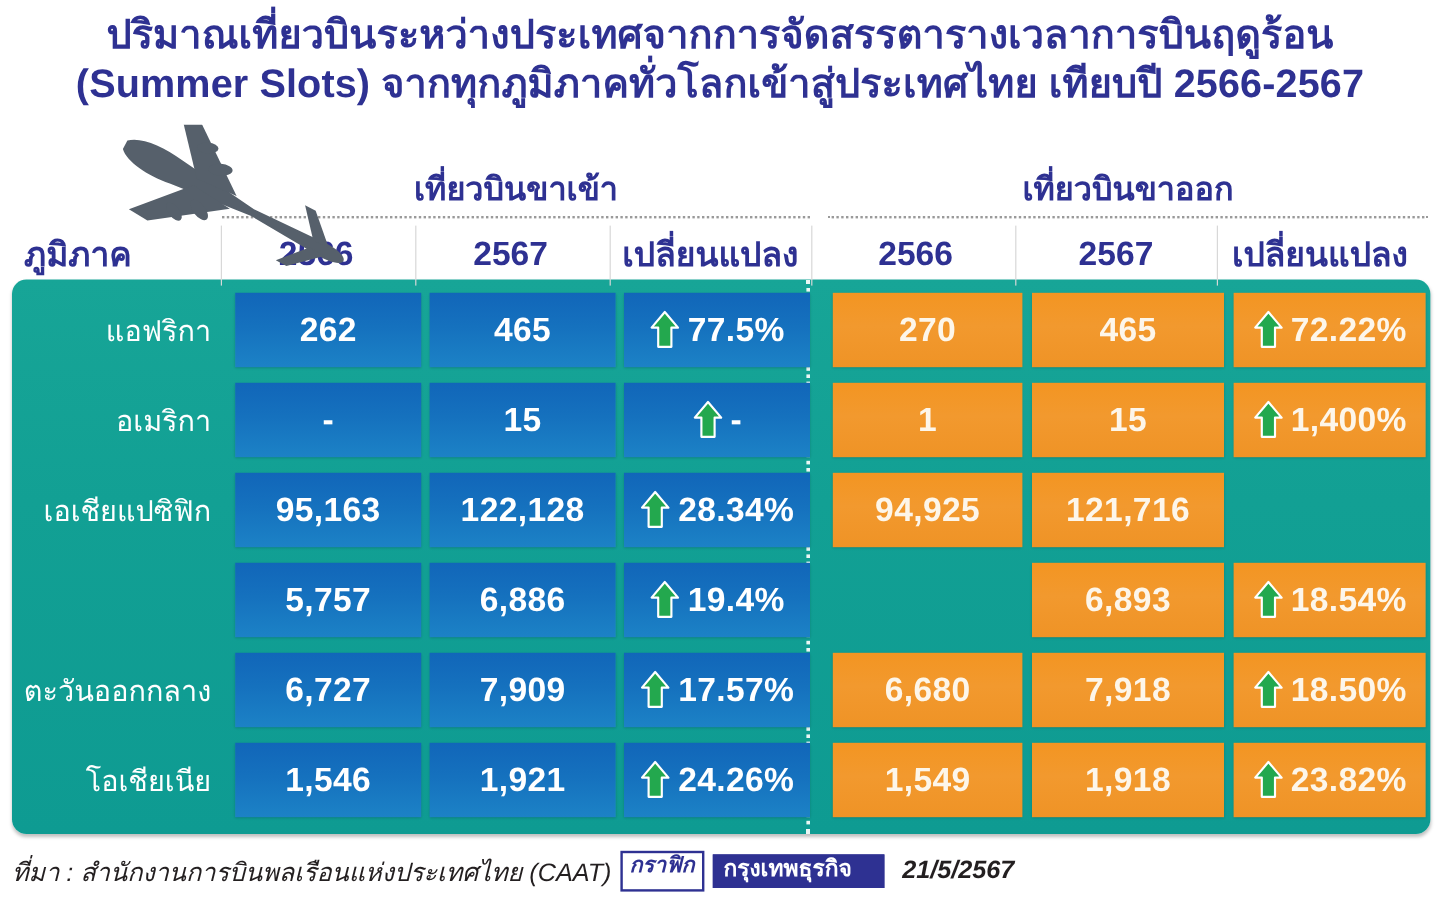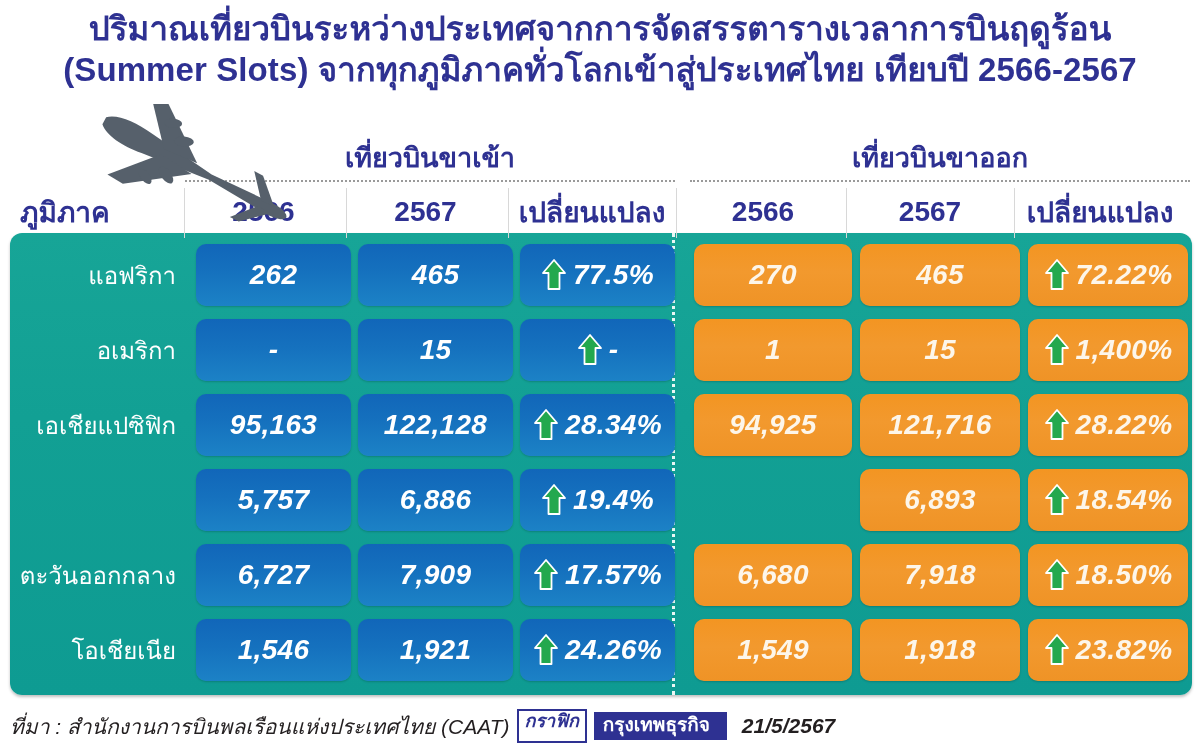--- a/index.html
+++ b/index.html
@@ -111,29 +111,28 @@
     box-sizing:border-box;
     color:#ffffff;
     font-size:24px;
     font-weight:500;
     white-space:nowrap;
   }
 
   .cell{
     position:absolute;top:4px;
     height:62px;
-    border-radius:10px;
+    border-radius:0;
     display:flex;align-items:center;justify-content:center;
     color:#ffffff;
     font-size:28px;
     font-weight:bold;
     box-sizing:border-box;
     letter-spacing:.3px;
     box-shadow:0 1px 2px rgba(0,0,0,.18);
-    font-style:italic;
   }
   .blue{
     background:linear-gradient(180deg,#1166b9 0%,#1571be 45%,#1c82c6 100%);
   }
   .orange{
     background:linear-gradient(180deg,#f39522 0%,#f2992e 45%,#ef9326 100%);
     color:#fdf6ea;
   }
   .cell.chg{gap:6px;}
 
@@ -171,21 +170,21 @@
     color:#2e3192;background:#ffffff;
     border:2px solid #2e3192;
     padding:1px 6px 11px 6px;
     line-height:1.05;
     white-space:nowrap;
   }
   .logo-b{
     font-size:19px;font-weight:bold;
     color:#ffffff;background:#2e3192;
     border:2px solid #2e3192;
-    padding:1px 15px 3px 7px;
+    padding:1px 25px 3px 7px;
     line-height:1.05;
     white-space:nowrap;
   }
   .date{
     font-size:21px;font-style:italic;font-weight:bold;
     color:#231f20;margin-left:8px;white-space:nowrap;
   }
 </style>
 </head>
 <body>
@@ -280,26 +279,20 @@
       <div class="cell blue c-in-1">95,163</div>
       <div class="cell blue c-in-2">122,128</div>
       <div class="cell blue c-in-3 chg">
         <svg class="arrow" viewBox="0 0 26 34">
           <path d="M13 2 L24 15 L18.5 15 L18.5 31 L7.5 31 L7.5 15 L2 15 Z" fill="#23a84e" stroke="#ffffff" stroke-width="1.8" stroke-linejoin="round"></path>
         </svg>
         <span class="chg-val">28.34%</span>
       </div>
       <div class="cell orange c-out-1">94,925</div>
       <div class="cell orange c-out-2">121,716</div>
-      <div class="cell orange c-out-3 chg">
-        <svg class="arrow" viewBox="0 0 26 34">
-          <path d="M13 2 L24 15 L18.5 15 L18.5 31 L7.5 31 L7.5 15 L2 15 Z" fill="#23a84e" stroke="#ffffff" stroke-width="1.8" stroke-linejoin="round"></path>
-        </svg>
-        <span class="chg-val">28.22%</span>
-      </div>
     </div>
     <div class="row">
       <div class="cell blue c-in-1">5,757</div>
       <div class="cell blue c-in-2">6,886</div>
       <div class="cell blue c-in-3 chg">
         <svg class="arrow" viewBox="0 0 26 34">
           <path d="M13 2 L24 15 L18.5 15 L18.5 31 L7.5 31 L7.5 15 L2 15 Z" fill="#23a84e" stroke="#ffffff" stroke-width="1.8" stroke-linejoin="round"></path>
         </svg>
         <span class="chg-val">19.4%</span>
       </div>

